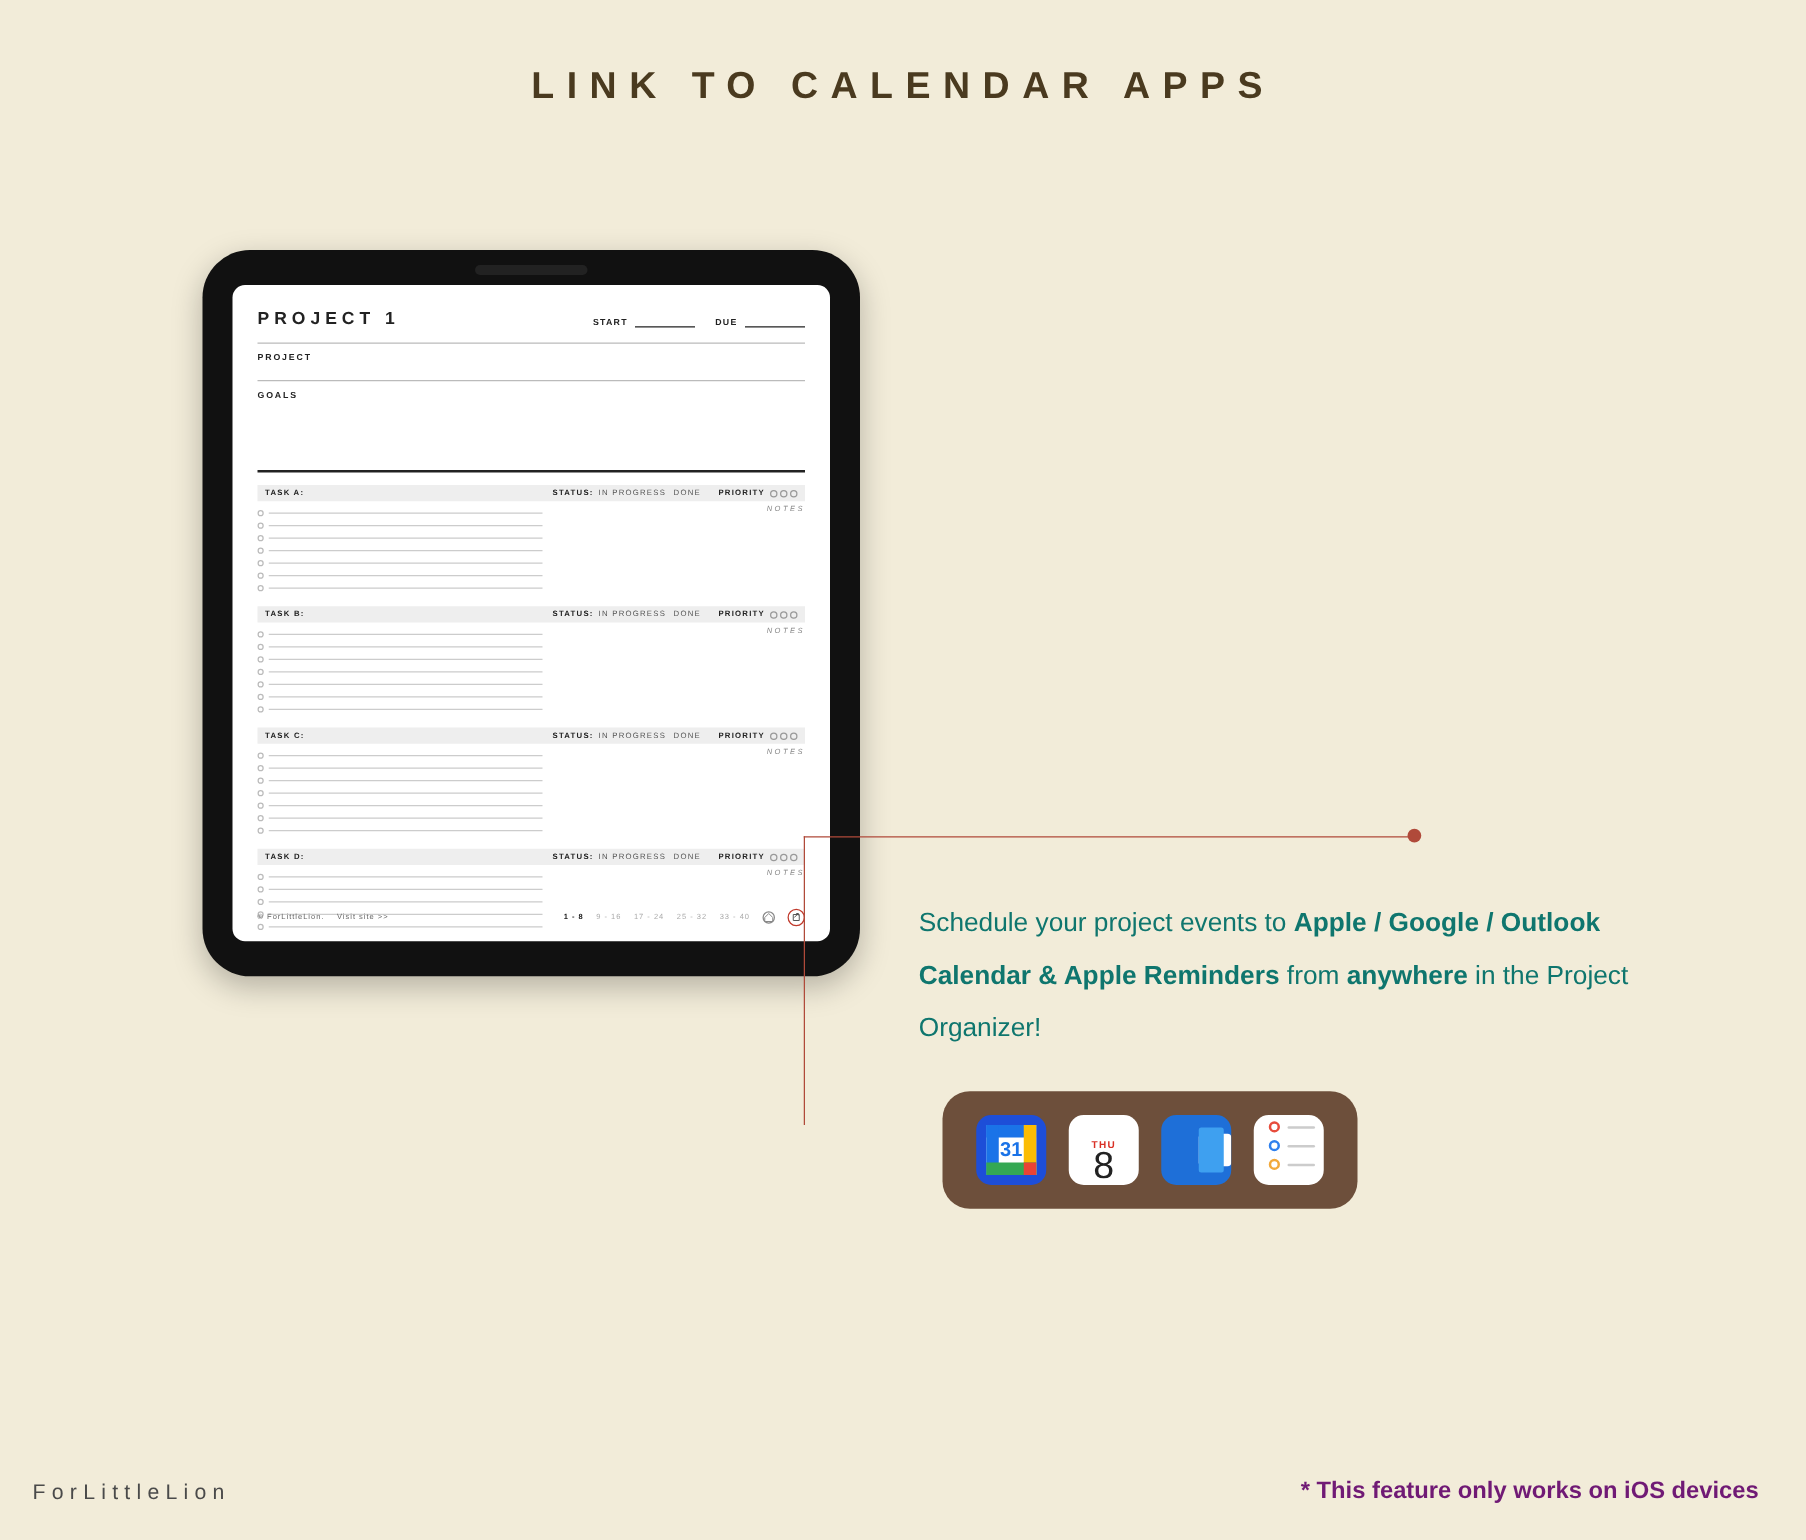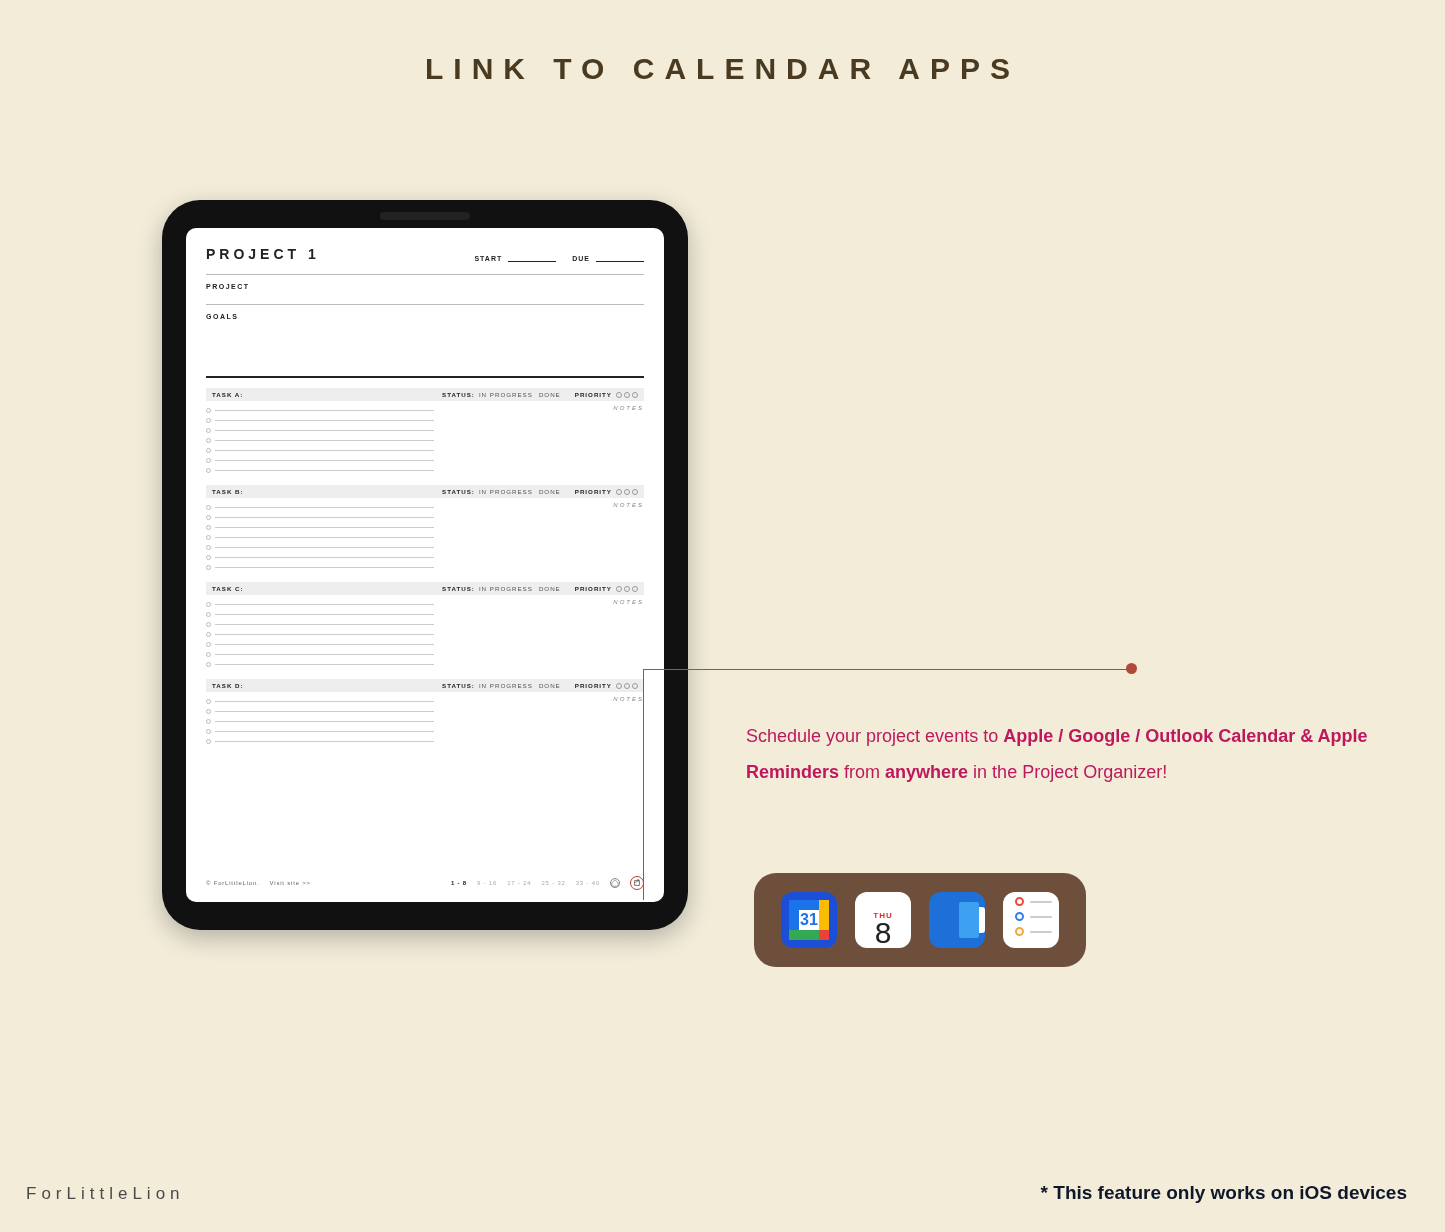--- a/index.html
+++ b/index.html
@@ -19,21 +19,21 @@
     font-weight: 700;
     color: #4a3a1f;
   }
 
   
   .tablet {
     position: absolute;
     left: 162px;
     top: 200px;
     width: 526px;
-    height: 730px;
+    height: 581px;
     background: #111;
     border-radius: 38px;
     padding: 28px 24px 28px 24px;
     box-shadow: 0 8px 24px rgba(0,0,0,.25);
   }
   .tablet:before{
     content:"";
     position:absolute;
     top:12px;left:50%;transform:translateX(-50%);
     width:90px;height:8px;border-radius:4px;background:#222;
@@ -103,21 +103,21 @@
     position:absolute;
     border-top:1.5px solid #b04a3a;
   }
   .callout-v{position:absolute;border-left:1.5px solid #b04a3a;}
   .callout-dot{position:absolute;width:11px;height:11px;border-radius:50%;background:#b04a3a;}
 
   
   .right-text{
     position:absolute;
     left:735px;top:718px;width:640px;
-    font-size:18px;line-height:2.0;color:#be185d;font-weight:500;margin-left:11px;
+    font-size:21px;line-height:2.0;color:#0f766e;font-weight:500;
   }
   .right-text b{font-weight:800;}
 
   .app-tray{
     position:absolute;left:754px;top:873px;
     width:332px;height:94px;border-radius:22px;background:#6d4f3b;
     display:flex;align-items:center;justify-content:center;gap:18px;
   }
   .app{width:56px;height:56px;border-radius:12px;background:#fff;display:flex;align-items:center;justify-content:flex-end;position:relative;overflow:hidden;}
   .gcal{background:#1d4ed8;}
@@ -128,21 +128,21 @@
   .outlook .sq{width:26px;height:26px;background:#fff;border-radius:3px;display:flex;align-items:center;justify-content:center;color:#1e6fd8;font-weight:800;font-size:16px;}
   .reminders{background:#fff;display:flex;flex-direction:column;gap:6px;align-items:flex-start;padding:12px;}
   .reminders .r{display:flex;align-items:center;gap:6px;}
   .reminders .r .c{width:9px;height:9px;border-radius:50%;}
   .reminders .r .ln{width:22px;height:2px;background:#ccc;border-radius:1px;}
 
   .footer-brand{
     position:absolute;left:26px;bottom:28px;font-size:17px;color:#4a4a4a;letter-spacing:5px;text-align:right;
   }
   .footer-note{
-    position:absolute;right:38px;bottom:28px;font-size:19px;color:#0f172a;font-weight:600;
+    position:absolute;right:38px;bottom:28px;font-size:19px;color:#701a75;font-weight:600;
   }
 </style>
 </head>
 <body>
 
 <div class="main-title">LINK TO CALENDAR APPS</div>
 
 <div class="tablet">
   <div class="screen">
 

